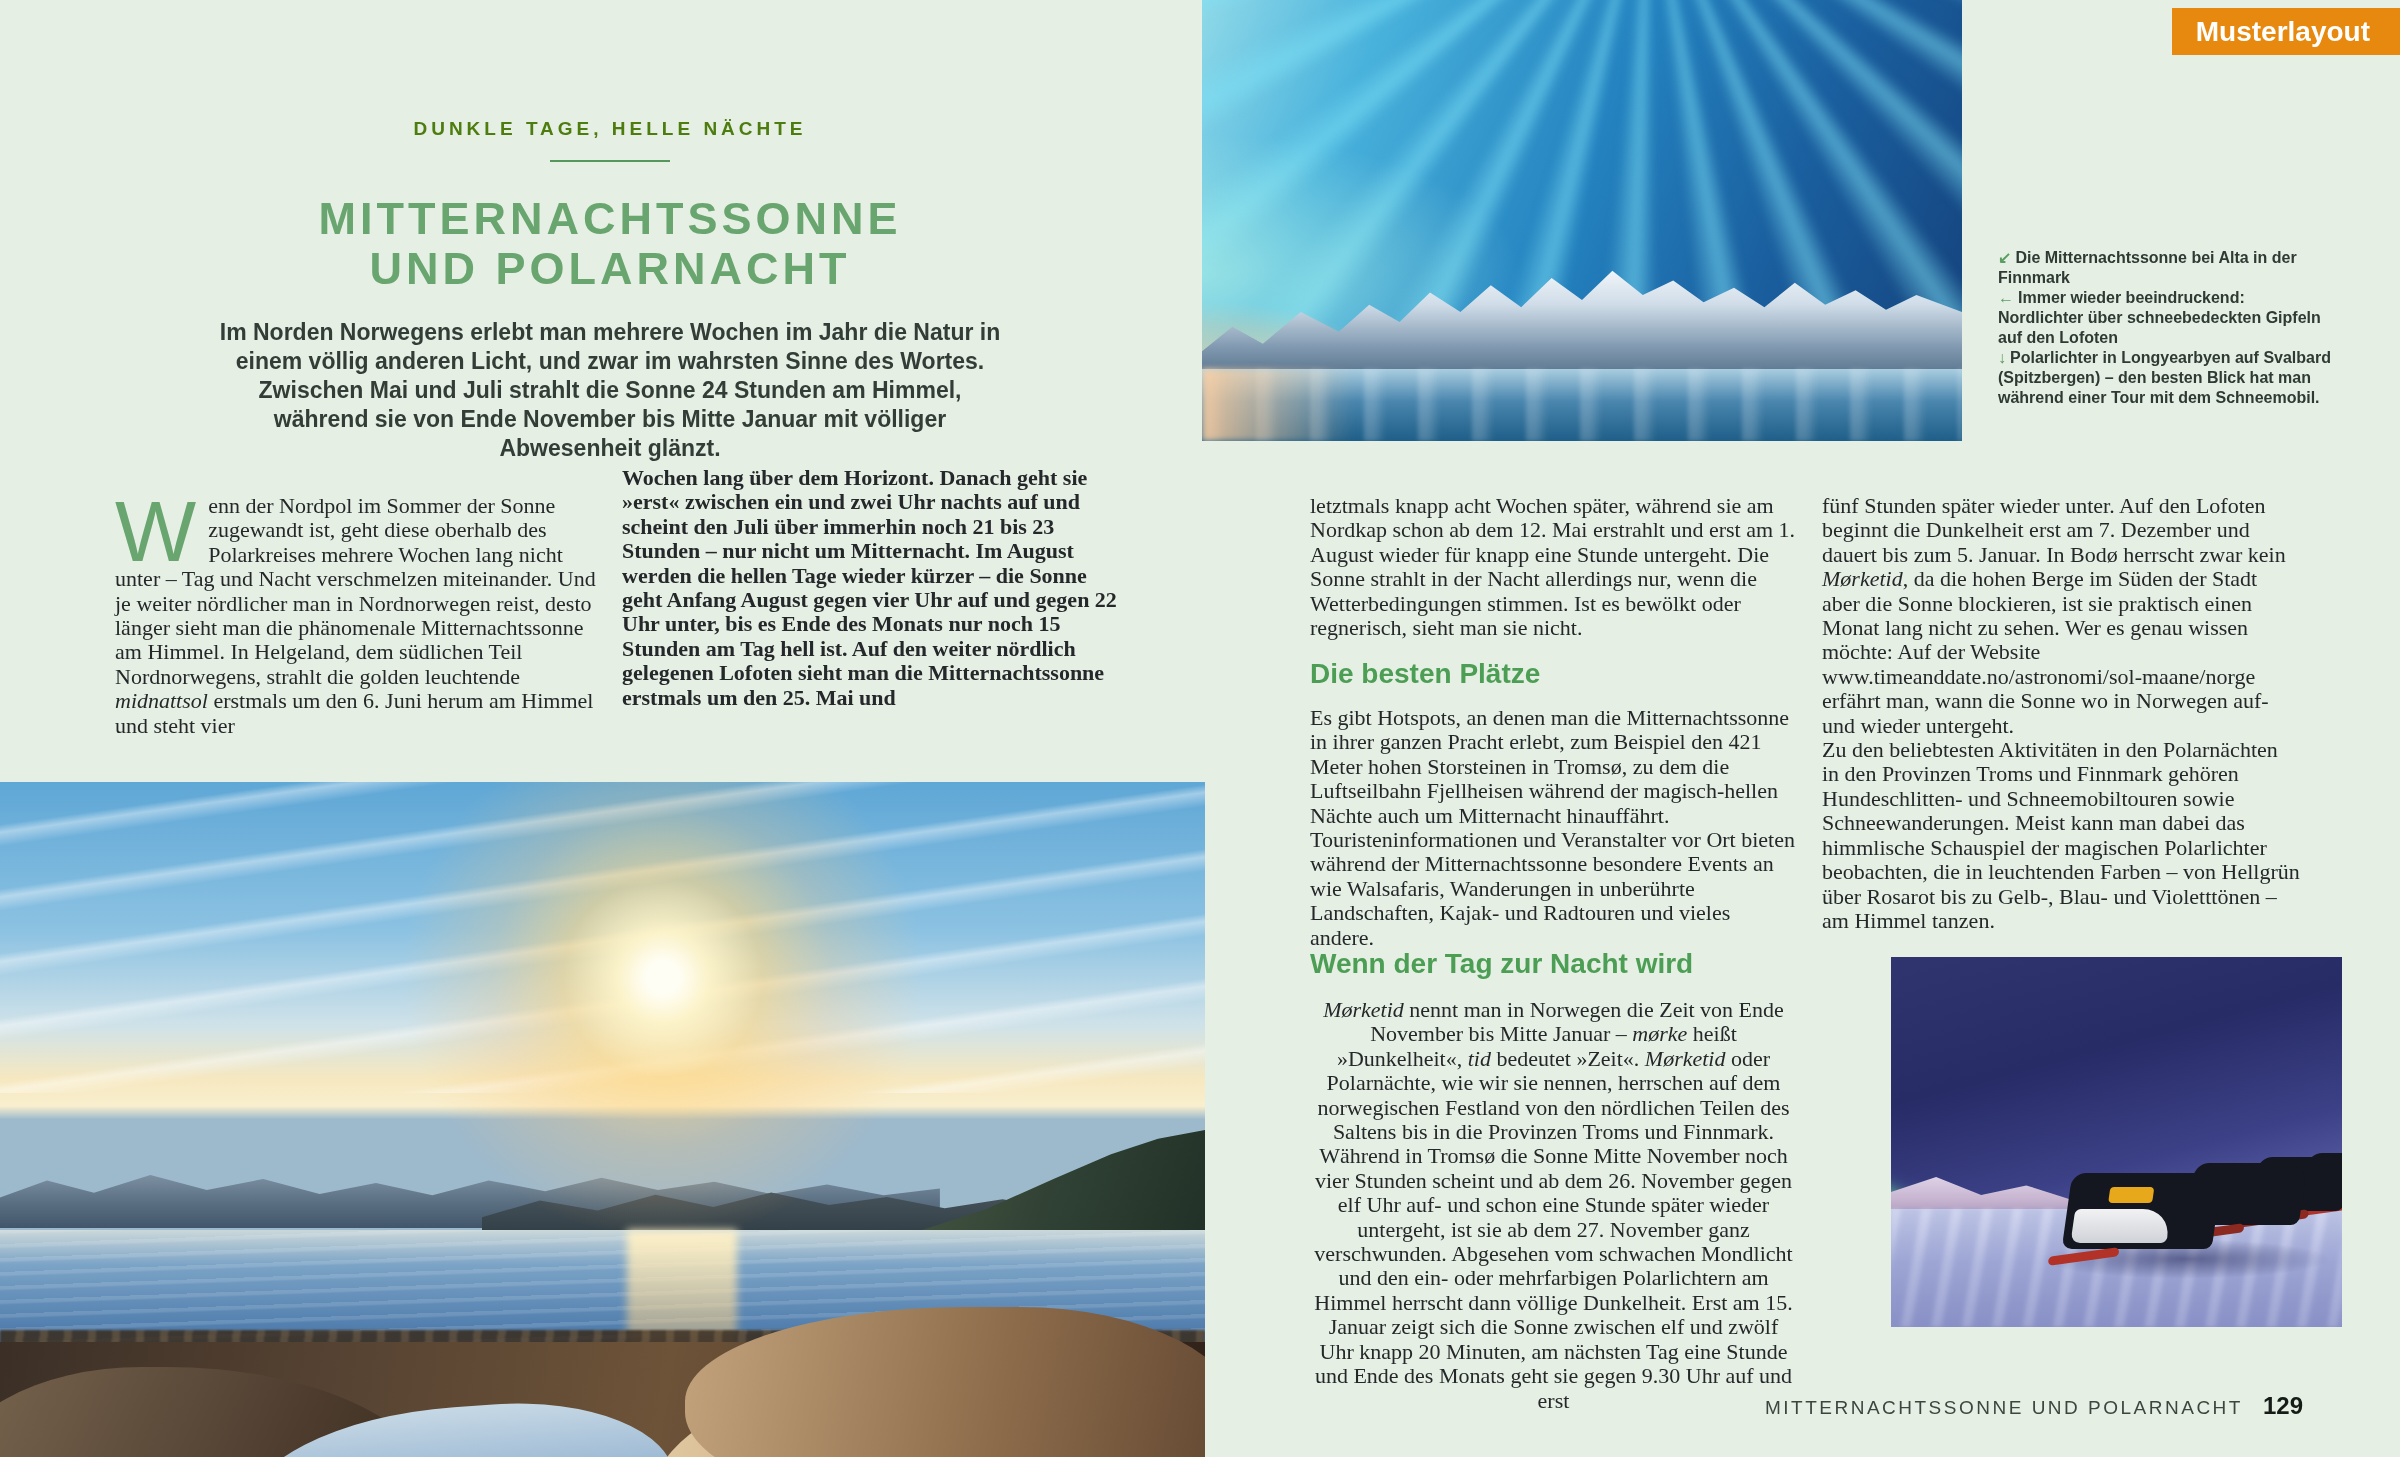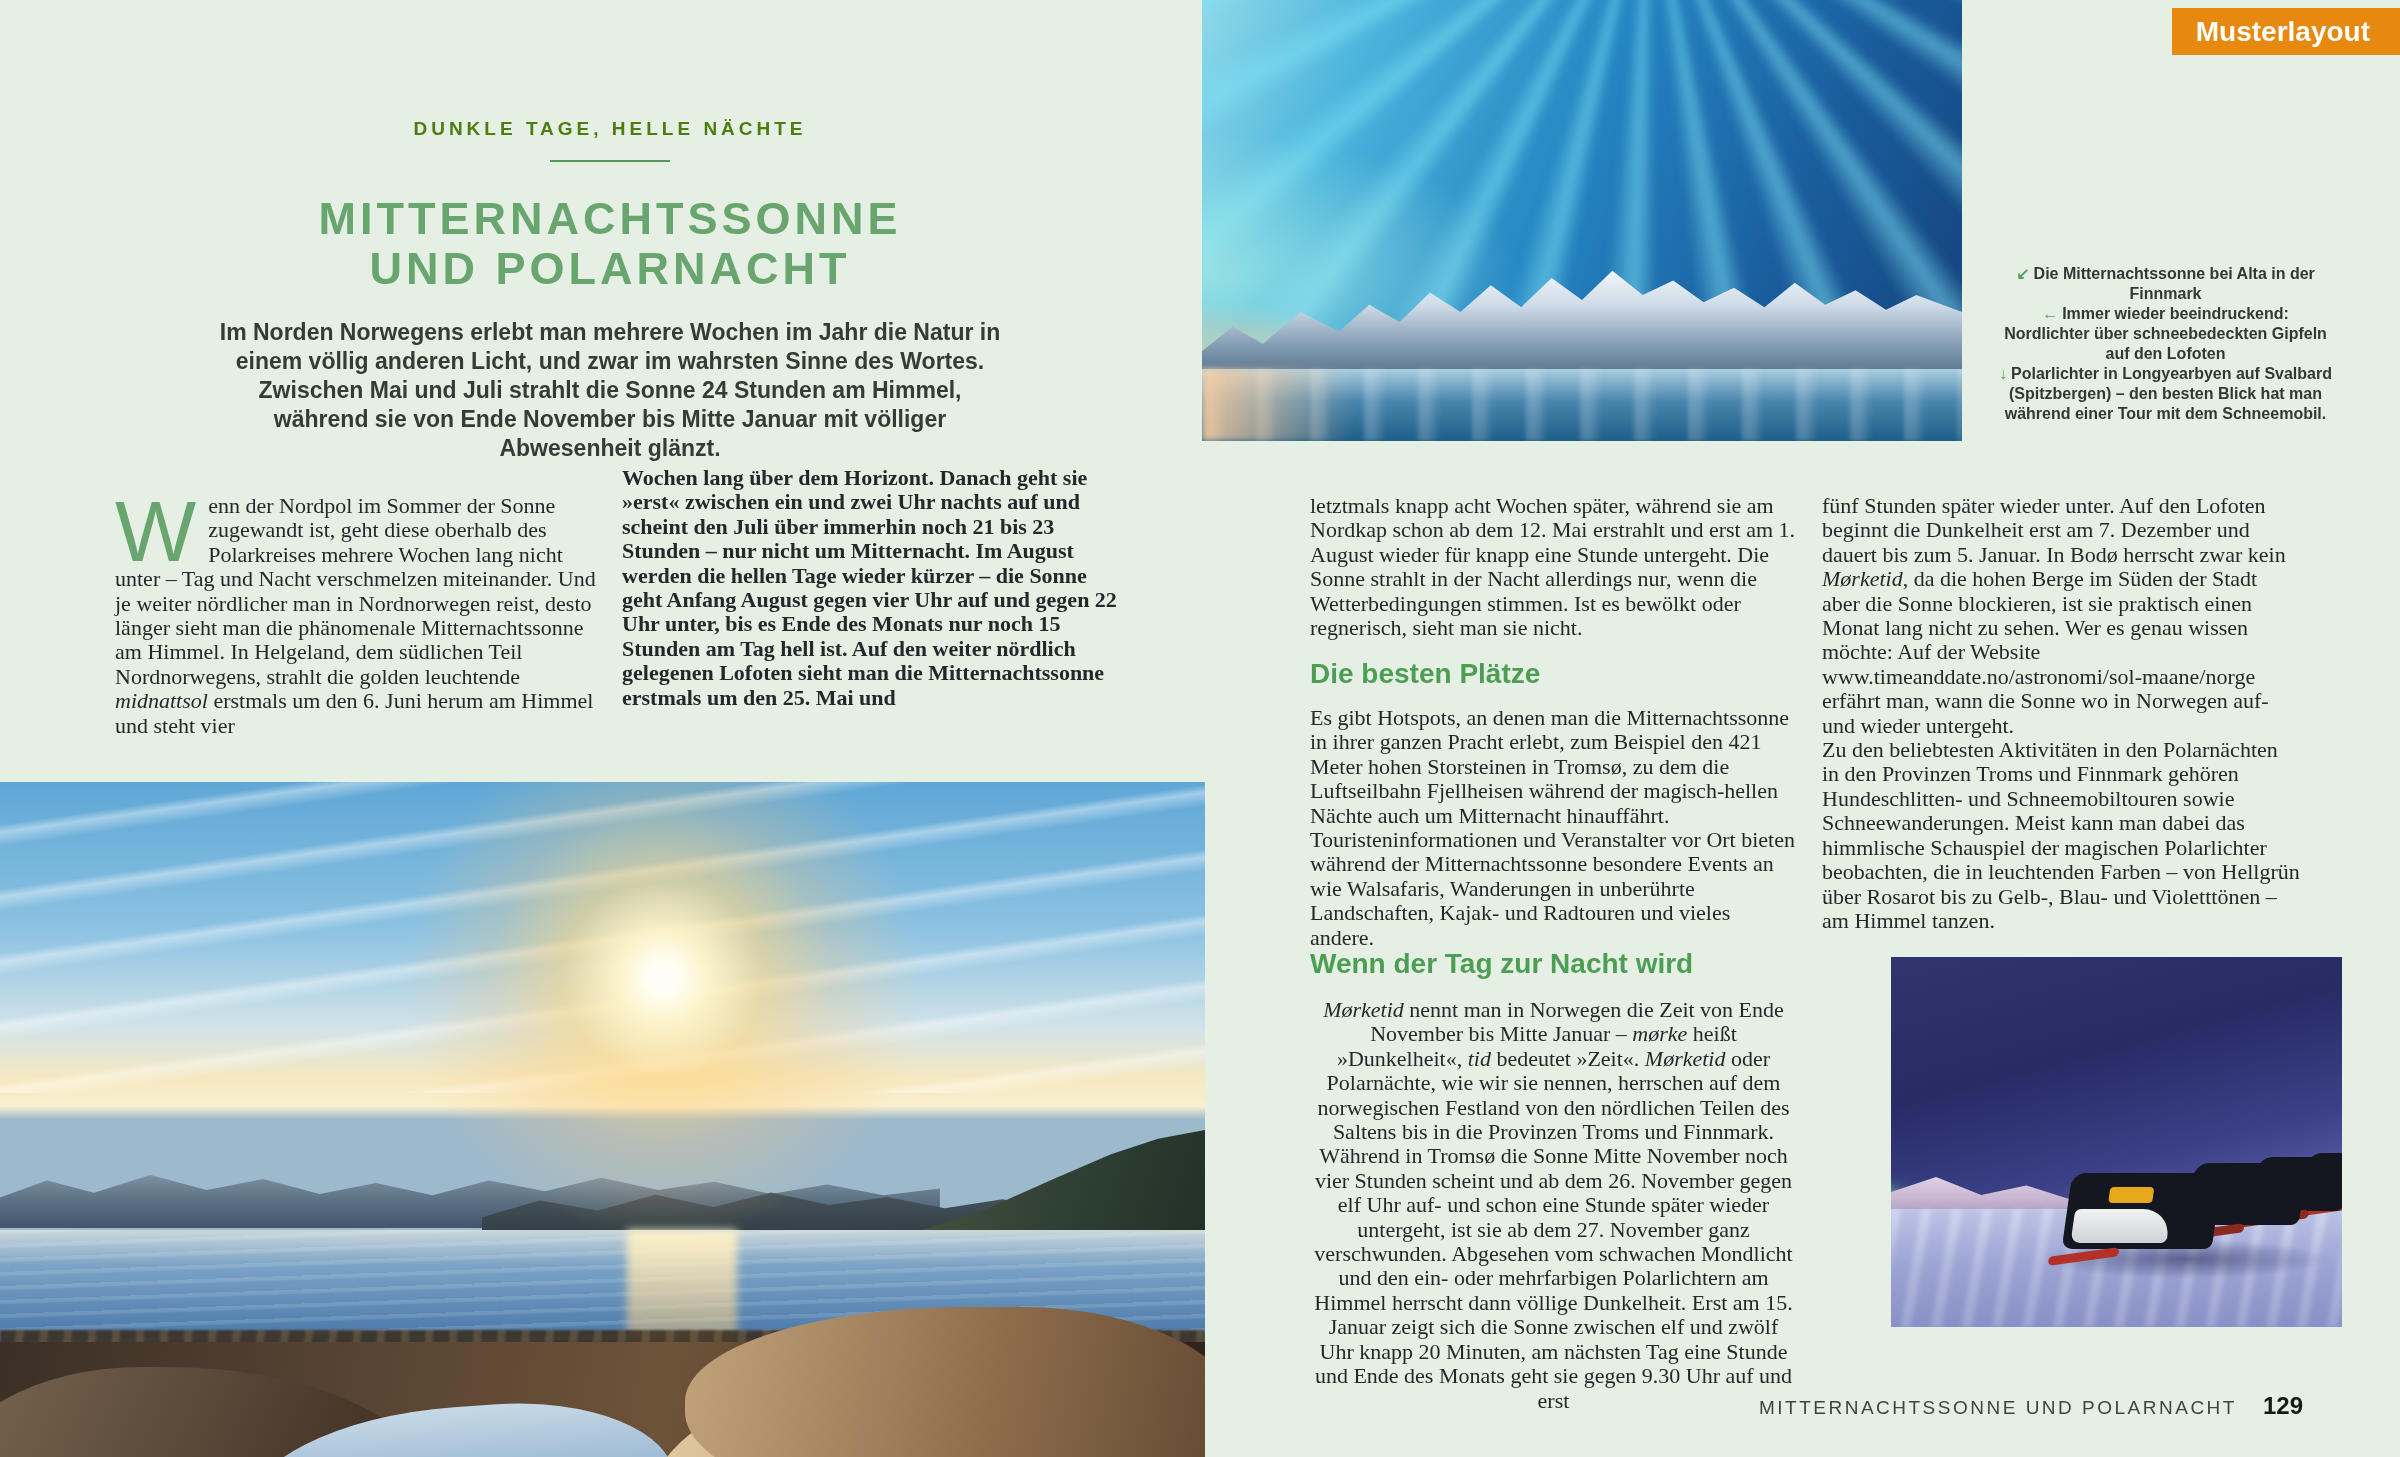--- a/index.html
+++ b/index.html
@@ -25,25 +25,25 @@
   #col3p2{left:1310px; top:706px; width:487px;}
   #col3p3{left:1310px; top:998px; width:487px;text-align:center;}
   #col4{left:1822px; top:494px; width:478px;}
   .dropcap{float:left; font-family:"Liberation Sans", sans-serif; color:#69a56f;
     font-size:86px; line-height:70px; margin:2px 12px 0 0; font-weight:normal;}
   .subhead{position:absolute; left:1310px; width:487px; font-size:28px; font-weight:bold; color:#4c9e55;}
   #subhead1{top:658px;}
   #subhead2{top:948px;}
   i{font-style:italic;}
   
-  .caption{position:absolute; left:1998px; top:264px; width:335px;
-    font-size:16px; line-height:20px; font-weight:bold; color:#2e3a33;text-align:center;}
+  .caption{position:absolute; left:1998px; top:248px; width:335px;
+    font-size:16px; line-height:20px; font-weight:bold; color:#2e3a33;}
   .caption .arrow{color:#5b9d63; margin-right:4px;}
   
-  .footer{position:absolute; top:1392px; right:97px; display:flex; align-items:baseline; gap:26px;}
+  .footer{position:absolute; top:1392px; right:97px; display:flex; align-items:baseline; gap:20px;}
   .footer-title{font-size:19px; letter-spacing:2.5px; color:#3c463f;}
   .footer-page{font-size:24px; font-weight:bold; color:#151c17;}
   
   .badge{position:absolute; top:8px; right:0; height:47px; line-height:47px;
     background:#e8890f; color:#fff; font-weight:bold; font-size:28px;
     padding:0 30px 0 24px; z-index:50;}
   
   .photo{position:absolute; overflow:hidden;}
   #photo-top{left:1202px; top:0; width:760px; height:441px;
     background:linear-gradient(112deg,#8fd9e8 0%,#49b2dc 20%,#2483c0 48%,#1a5e9e 72%,#143f78 100%);}

